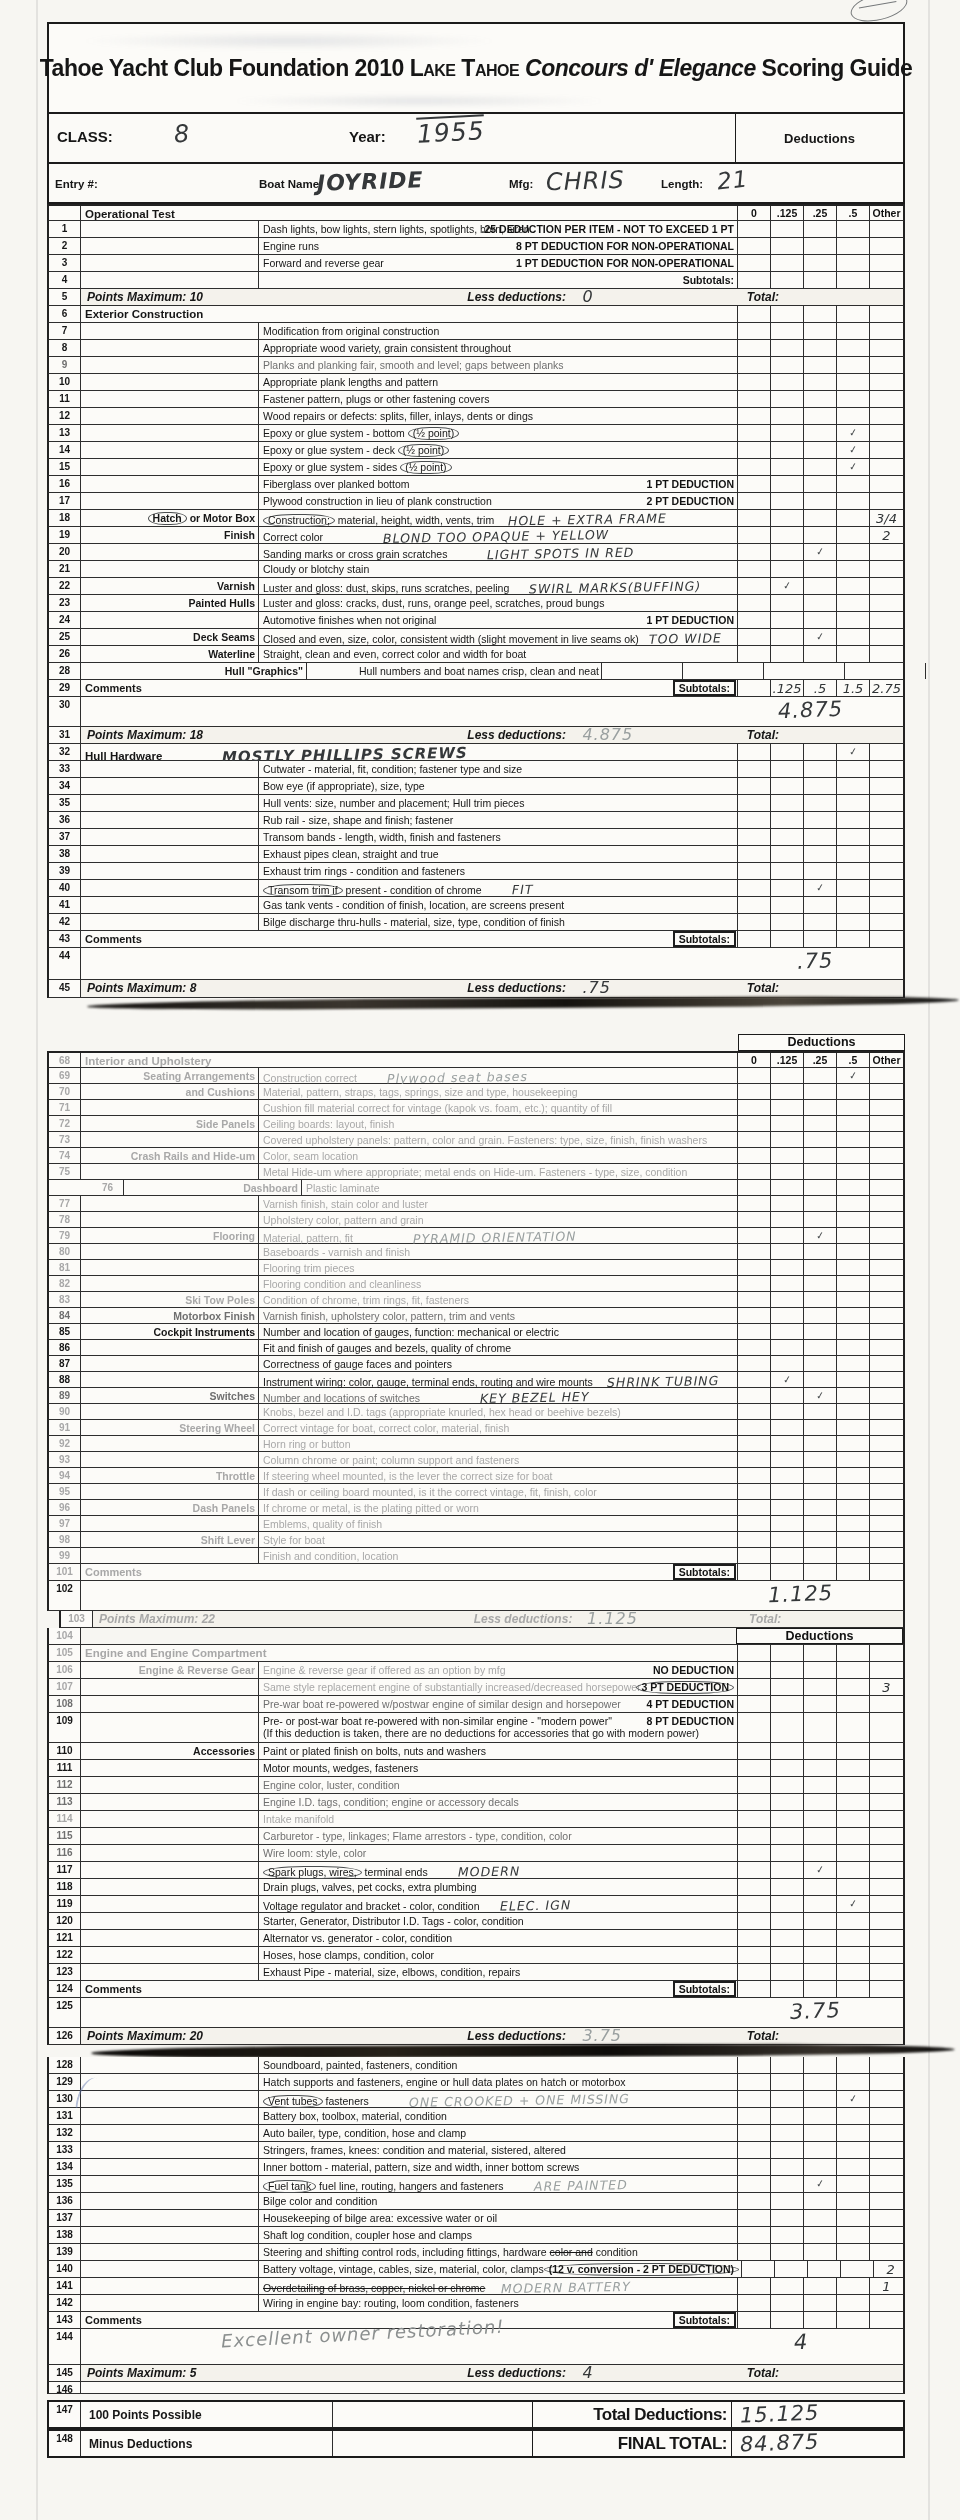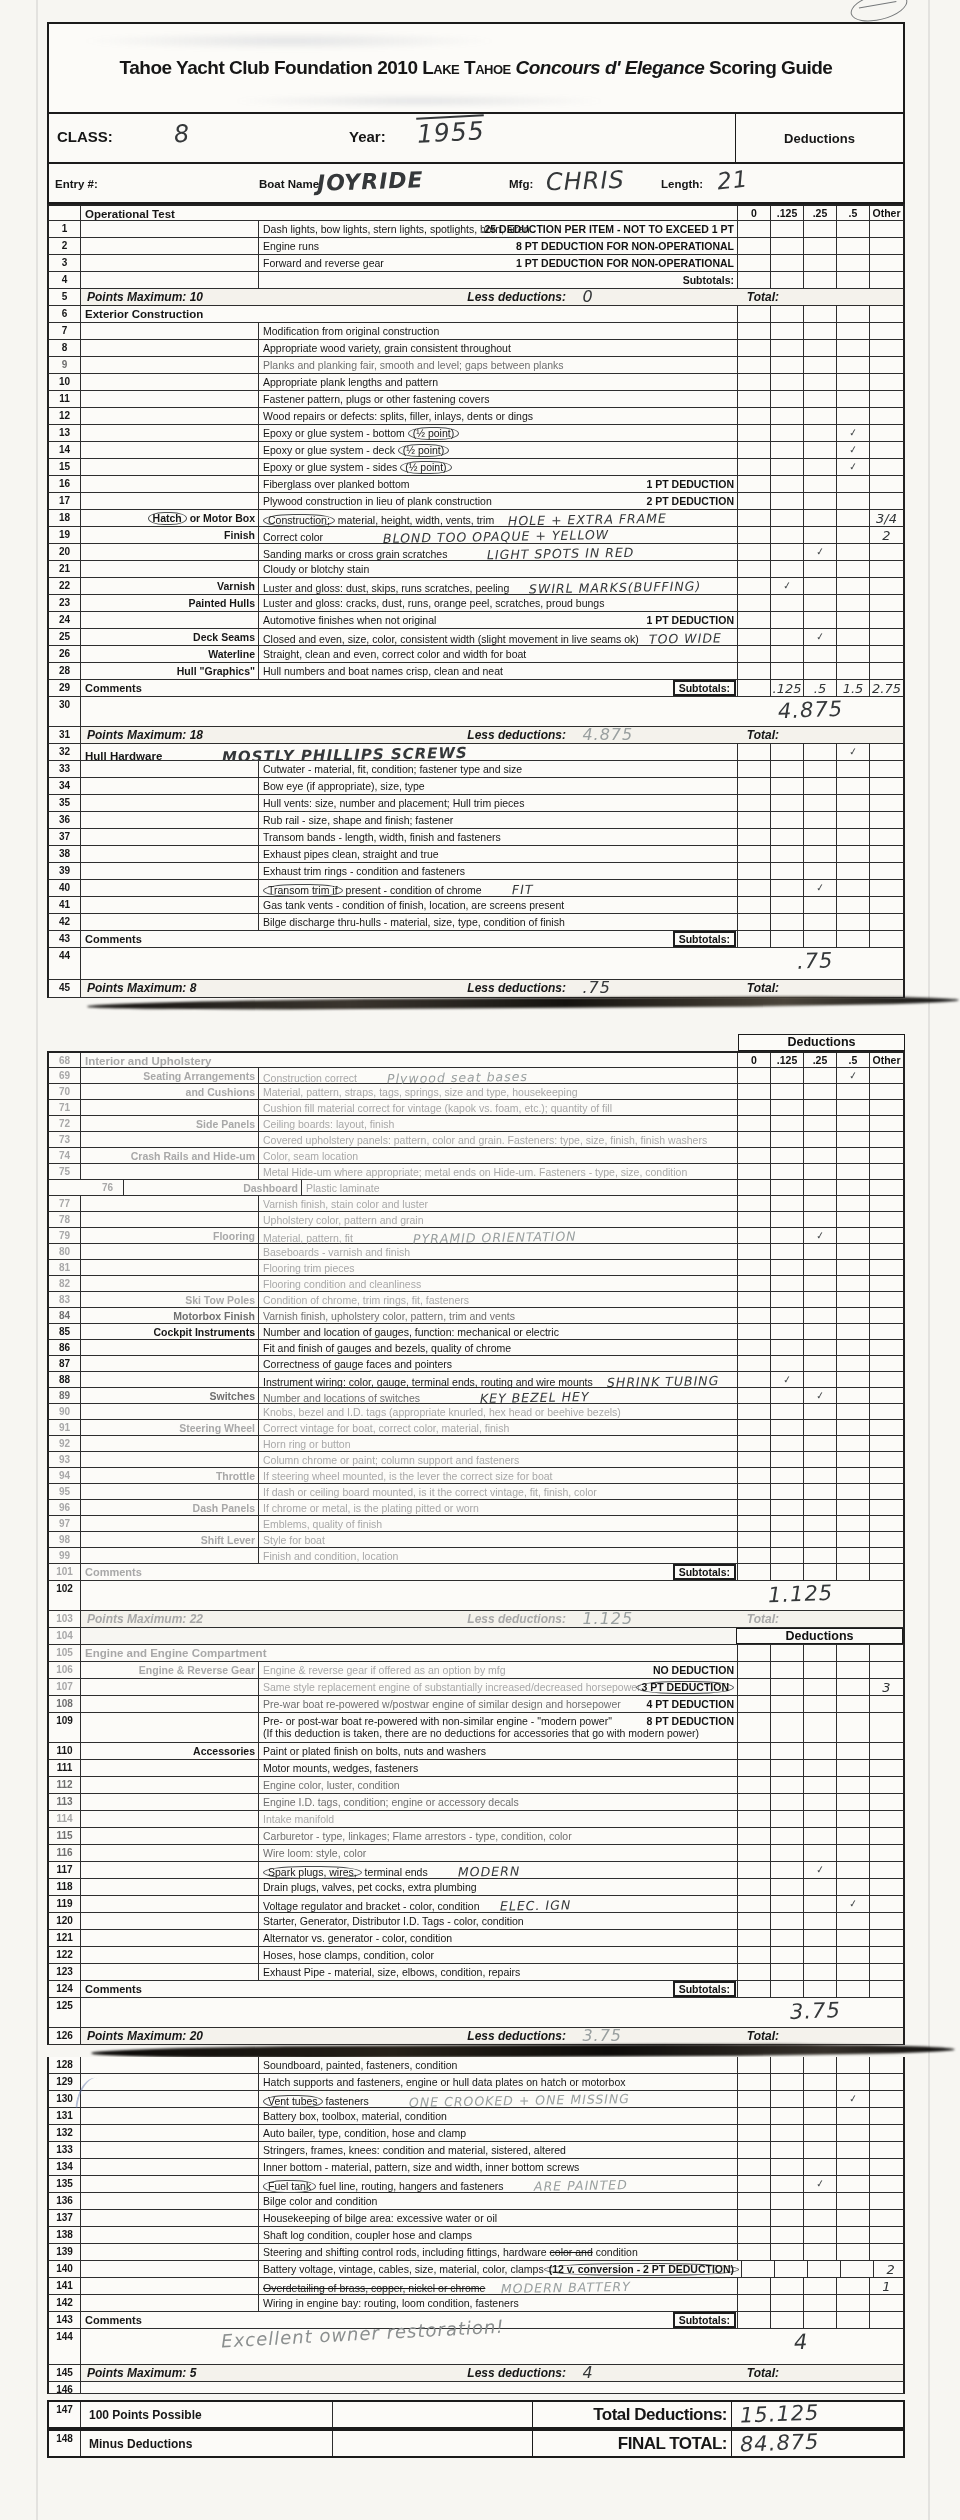--- a/index.html
+++ b/index.html
@@ -2,21 +2,21 @@
 <html><head>
 <meta charset="utf-8">
 <style>
   html,body{margin:0;padding:0;background:#e9e8e3;}
   #paper{position:relative;width:960px;height:2520px;background:#f7f6f2;overflow:hidden;
          font-family:"Liberation Sans",sans-serif;color:#161616;}
   #paper *{box-sizing:border-box;}
   .sheet{position:relative;margin-left:47px;width:858px;}
   
   #titlebox{border:2.5px solid #1b1b1b;height:92px;display:flex;align-items:center;justify-content:center;background:#fcfbf8;position:relative;}
-  #title{font-size:19px;font-weight:bold;letter-spacing:-0.5px;white-space:nowrap;}
+  #title{font-size:23px;font-weight:bold;letter-spacing:-0.5px;white-space:nowrap;}
   #title .sc{font-variant:small-caps;}
   #title .it{font-style:italic;}
   .ghost{position:absolute;background:radial-gradient(ellipse at center,rgba(120,130,150,.18),rgba(120,130,150,0) 70%);filter:blur(2px);}
   #classrow{border:2.5px solid #1b1b1b;border-top:none;height:50px;display:flex;background:#fbfaf7;}
   #classleft{flex:1;position:relative;border-right:1.5px solid #1b1b1b;}
   #classright{width:167px;display:flex;align-items:center;justify-content:center;font-weight:bold;font-size:13px;}
   #entryrow{border:2.5px solid #1b1b1b;border-top:none;height:40px;position:relative;background:#fbfaf7;}
   .flabel{position:absolute;font-weight:bold;}
   
   .hw{font-family:"DejaVu Sans",sans-serif;font-style:italic;color:#35383a;letter-spacing:1px;white-space:nowrap;}
@@ -369,21 +369,21 @@
         <div class="row" style="height: 17px;">
           <div class="c num">26</div>
           <div class="c lab">Waterline</div>
           <div class="c desc"><span>Straight, clean and even, correct color and width for boat</span></div>
           <div class="c dcol"></div>
           <div class="c dcol"></div>
           <div class="c dcol"></div>
           <div class="c dcol"></div>
           <div class="c dcol"></div>
         </div>
-        <div class="row" style="height: 17px;">
+        <div class="row" style="height: 17px; gap: 48px;">
           <div class="c num">28</div>
           <div class="c lab">Hull "Graphics"</div>
           <div class="c desc"><span>Hull numbers and boat names crisp, clean and neat</span></div>
           <div class="c dcol"></div>
           <div class="c dcol"></div>
           <div class="c dcol"></div>
           <div class="c dcol"></div>
           <div class="c dcol"></div>
         </div>
         <div class="row" style="height: 17px;">
@@ -876,21 +876,21 @@
           <div class="c dcol"></div>
           <div class="c dcol"></div>
           <div class="c dcol"></div>
         </div>
         <div class="row" style="height: 30px;">
           <div class="c num">102</div>
           <div class="desc">
             <span class="hwbig hw" style="right: 70px;">1.125</span>
           </div>
         </div>
-        <div class="row f2" style="height: 17px;">
+        <div class="row f2" style="height: 17px; margin-left: 12px;">
           <div class="c num">103</div>
           <div class="pmrest">
             <span class="pmmax">Points Maximum: 22</span>
             <span class="pmless">Less deductions:</span>
             <span class="pmval hw hwf" style="font-size: 16px;">1.125</span>
             <span class="pmtot">Total:</span>
           </div>
         </div>
         <div class="row dh dhmid" style="height: 17px;">
           <div class="c num f2">104</div>

